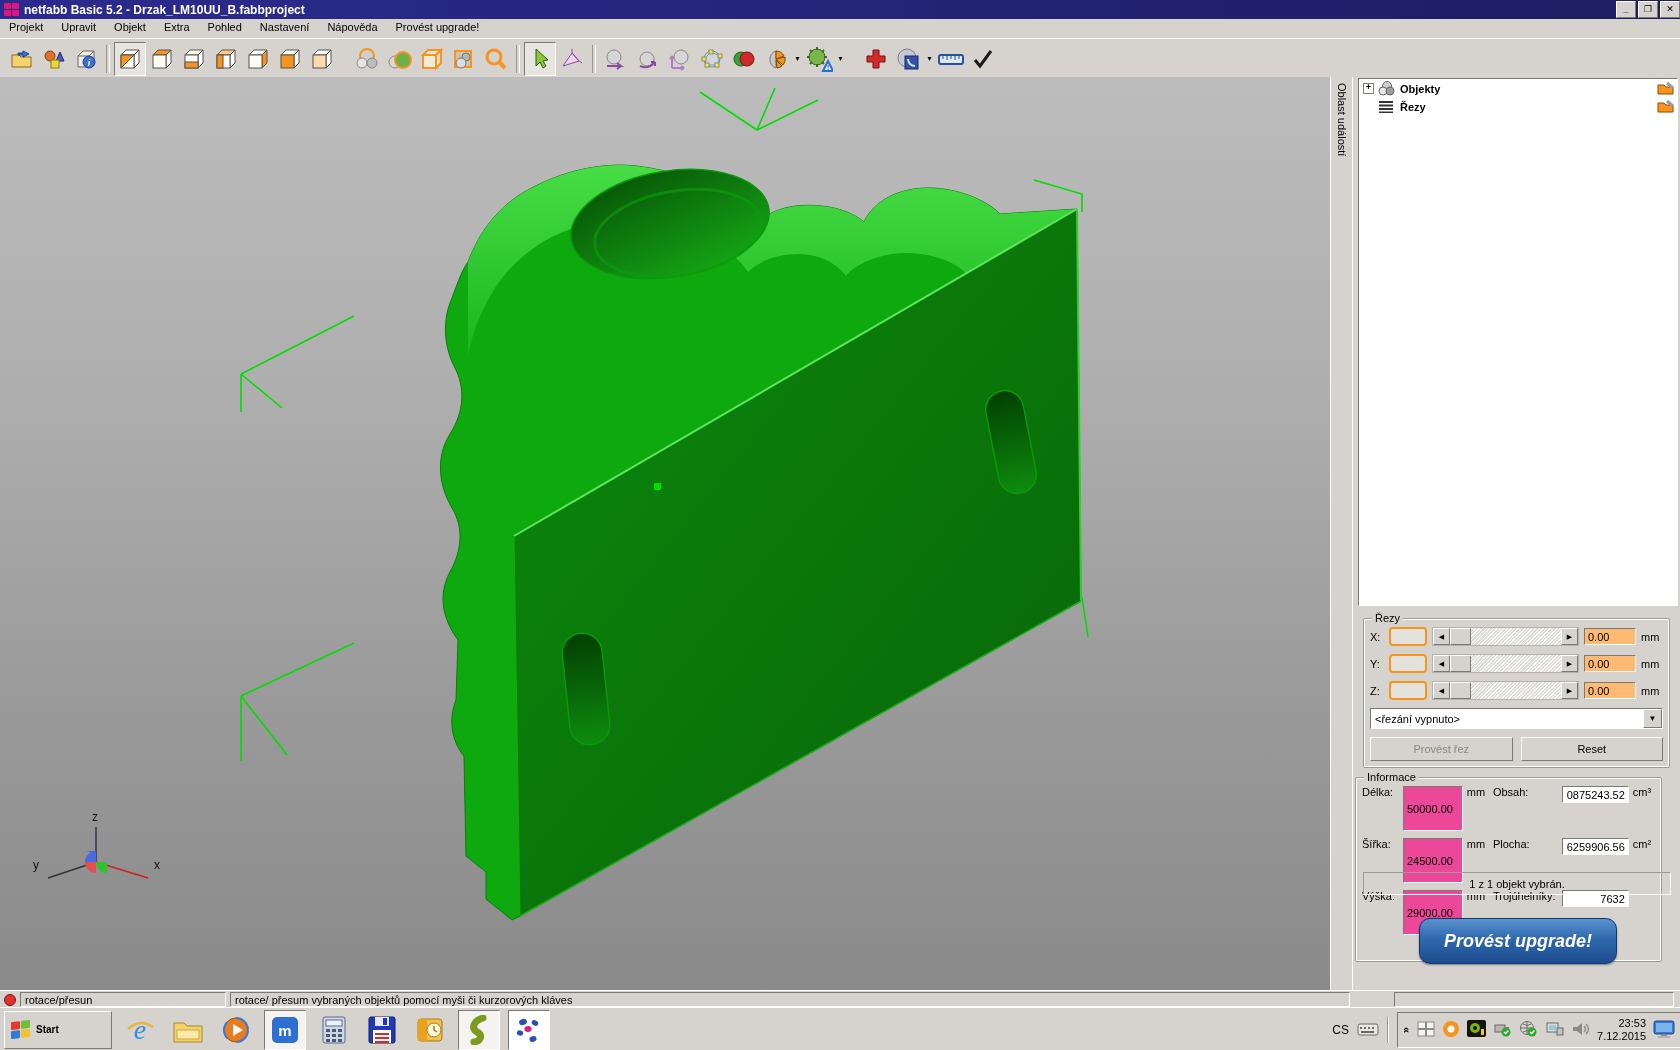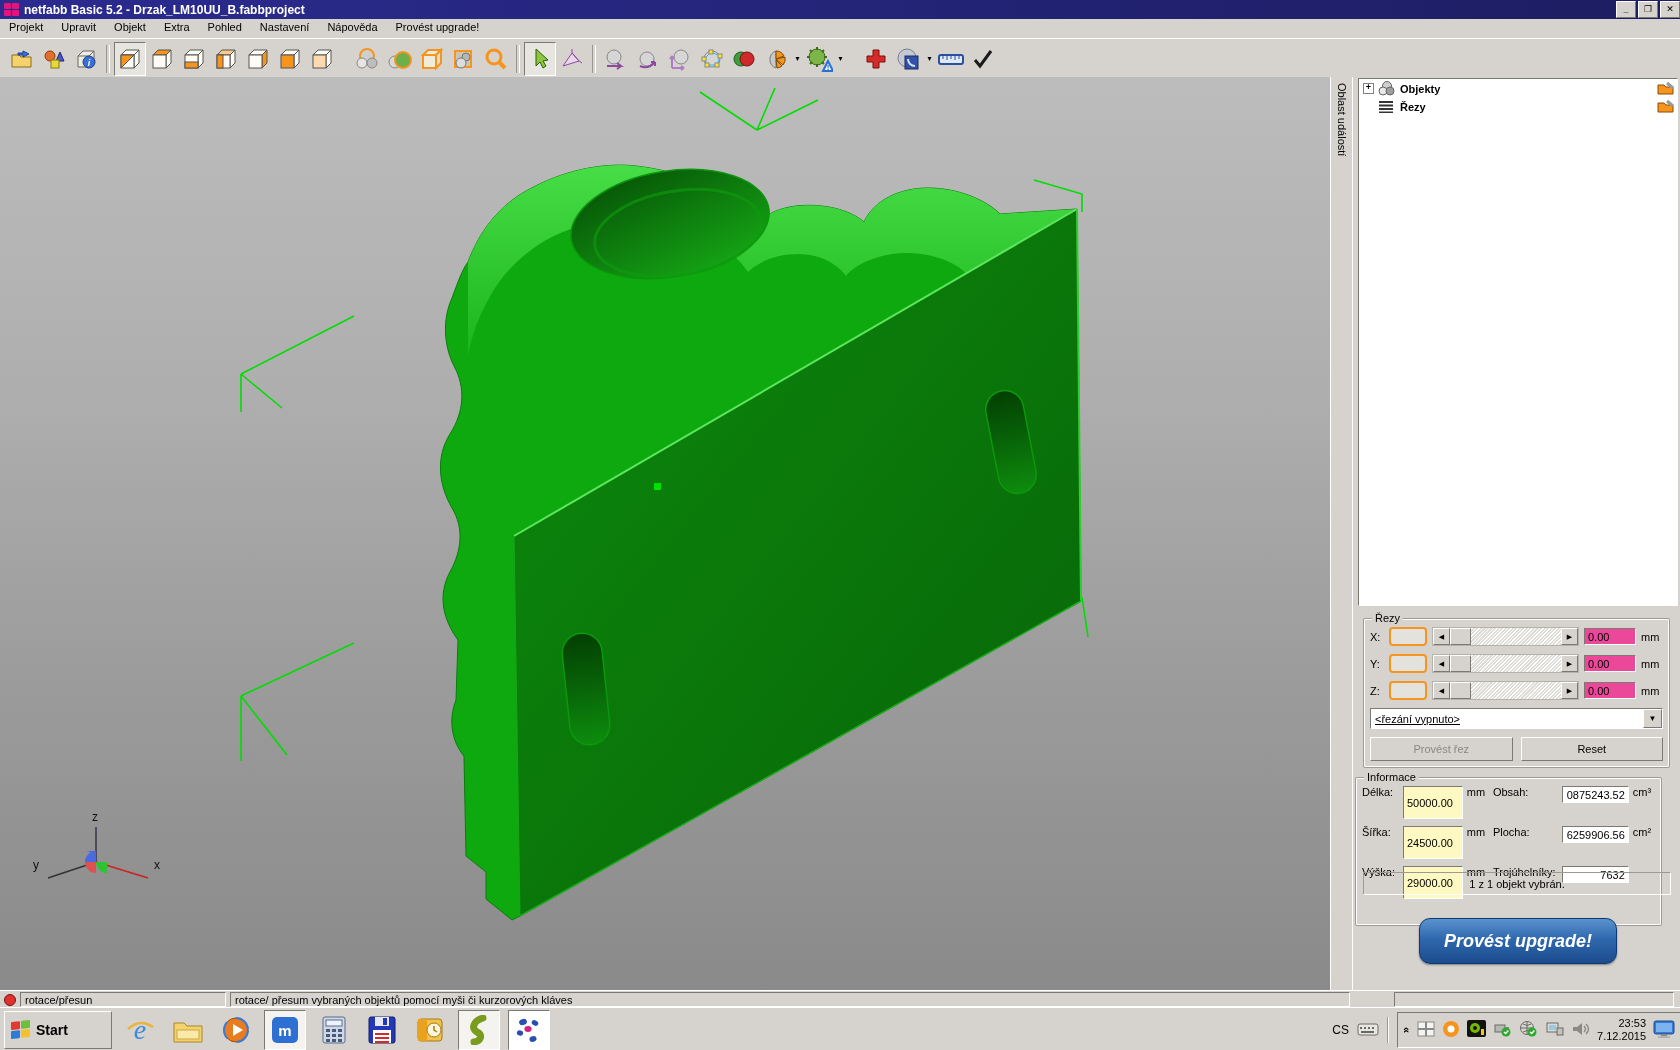--- a/index.html
+++ b/index.html
@@ -46,50 +46,50 @@
   
   .gbox{border:1px solid #9c9a92;border-radius:2px;box-shadow:inset 0 0 0 1px #ffffff;padding:8px 6px 6px;}
   .gtitle{position:absolute;top:-7px;left:8px;background:#d6d3ce;padding:0 3px;}
   .cutrow{display:flex;align-items:center;margin-bottom:8px;gap:5px;}
   .cutlabel{width:14px;}
   .orangebtn{width:34px;height:15px;border:2px solid #f7941d;border-radius:4px;background:#e4e2dc;}
   .scrollbar{flex:1;height:17px;display:flex;background:repeating-linear-gradient(135deg,#ffffff 0 1px,#dedcd6 1px 2.5px);
              border:1px solid #b5b2ab;}
   .sbtn{width:15px;height:15px;font-size:7px;display:flex;align-items:center;justify-content:center;}
   .sthumb{width:19px;height:15px;}
-  .valbox{width:44px;height:15px;background:#ec4899;border:1px solid;border-color:#7a7a72 #ffffff #ffffff #7a7a72;
+  .valbox{width:44px;height:15px;background:#fdba74;border:1px solid;border-color:#7a7a72 #ffffff #ffffff #7a7a72;
           padding:0 3px;display:flex;align-items:center;}
   .unit{width:22px;}
   .combo{display:flex;height:19px;border:1px solid;border-color:#7a7a72 #fff #fff #7a7a72;background:#fff;align-items:center;margin:2px 0 8px;}
-  .combo .ctext{flex:1;padding:0 4px;text-decoration:underline;}
+  .combo .ctext{flex:1;padding:0 4px;}
   .combo .carrow{width:17px;height:17px;font-size:8px;display:flex;align-items:center;justify-content:center;}
   .btnrow{display:flex;gap:8px;}
   .cbutton{flex:1;height:22px;display:flex;align-items:center;justify-content:center;}
   .disabled{color:#8a887f;}
   .irow{display:flex;align-items:flex-start;margin-bottom:7px;gap:4px;}
   .ilabel1{width:40px;}
-  .ival1{width:56px;height:15px;background:#fef9c3;border:1px solid;border-color:#7a7a72 #fff #fff #7a7a72;padding:8px 3px;display:flex;align-items:center;}
+  .ival1{width:56px;height:15px;background:#ec4899;border:1px solid;border-color:#7a7a72 #fff #fff #7a7a72;padding:14px 3px;display:flex;align-items:center;}
   .iunit1{width:24px;}
   .ilabel2{width:70px;}
   .ival2{width:64px;height:15px;background:#fff;border:1px solid;border-color:#7a7a72 #fff #fff #7a7a72;padding:0 3px;display:flex;align-items:center;justify-content:flex-end;}
   .iunit2{width:24px;}
   .selbar{left:10px;top:795px;width:306px;height:21px;display:flex;align-items:center;justify-content:center;
           border:1px solid;border-color:#9c9a92 #ffffff #ffffff #9c9a92;}
   .upgradebtn{left:66px;top:841px;width:196px;height:44px;border-radius:11px;
               background:linear-gradient(180deg,#5b93d0 0%,#2f68ad 45%,#1c4c8e 100%);
               border:1px solid #0d3a75;color:#fff;font-style:italic;font-weight:bold;font-size:18px;
               display:flex;align-items:center;justify-content:center;box-shadow:0 1px 2px rgba(0,0,0,.4);}
   
   .statusbar{left:0;top:990px;width:1680px;height:17px;background:#d6d3ce;display:flex;align-items:center;gap:4px;padding-left:4px;border-top:1px solid #fff;}
   .sdot{width:10px;height:10px;border-radius:50%;background:#e03030;border:1px solid #7a1010;}
   .sbox{height:13px;border:1px solid;border-color:#7a7a72 #fff #fff #7a7a72;display:flex;align-items:center;padding:0 4px;}
   
   .taskbar{left:0;top:1007px;width:1680px;height:43px;background:#d6d3ce;border-top:1px solid #fff;
            display:flex;align-items:center;padding-left:4px;}
-  .startbtn{width:100px;height:36px;display:flex;align-items:center;gap:6px;padding-left:6px;font-weight:bold;font-size:14px;}
+  .startbtn{width:100px;height:36px;display:flex;align-items:center;gap:6px;padding-left:6px;font-weight:bold;font-size:10px;}
   .flag{display:grid;grid-template-columns:9px 9px;grid-gap:1px;transform:skewY(-6deg);}
   .flag i{height:8px;border-radius:1px;}
   .qicon{width:40px;height:38px;display:flex;align-items:center;justify-content:center;margin-left:8px;}
   .qicon.pressed{border:1px solid;border-color:#7a7a72 #fff #fff #7a7a72;background:#f4f3ef;}
   .tray{margin-left:auto;display:flex;align-items:center;gap:8px;padding-right:2px;height:38px;}
   .traybox{display:flex;align-items:center;gap:7px;border:1px solid;border-color:#7a7a72 #fff #fff #7a7a72;
            height:34px;padding:0 6px;}
   .clock{display:flex;flex-direction:column;align-items:flex-end;line-height:13px;font-size:11px;}
   .chev{transform:rotate(90deg);font-size:11px;font-weight:bold;}
   .kbsep{width:1px;height:26px;background:#9a978f;border-right:1px solid #fff;}

